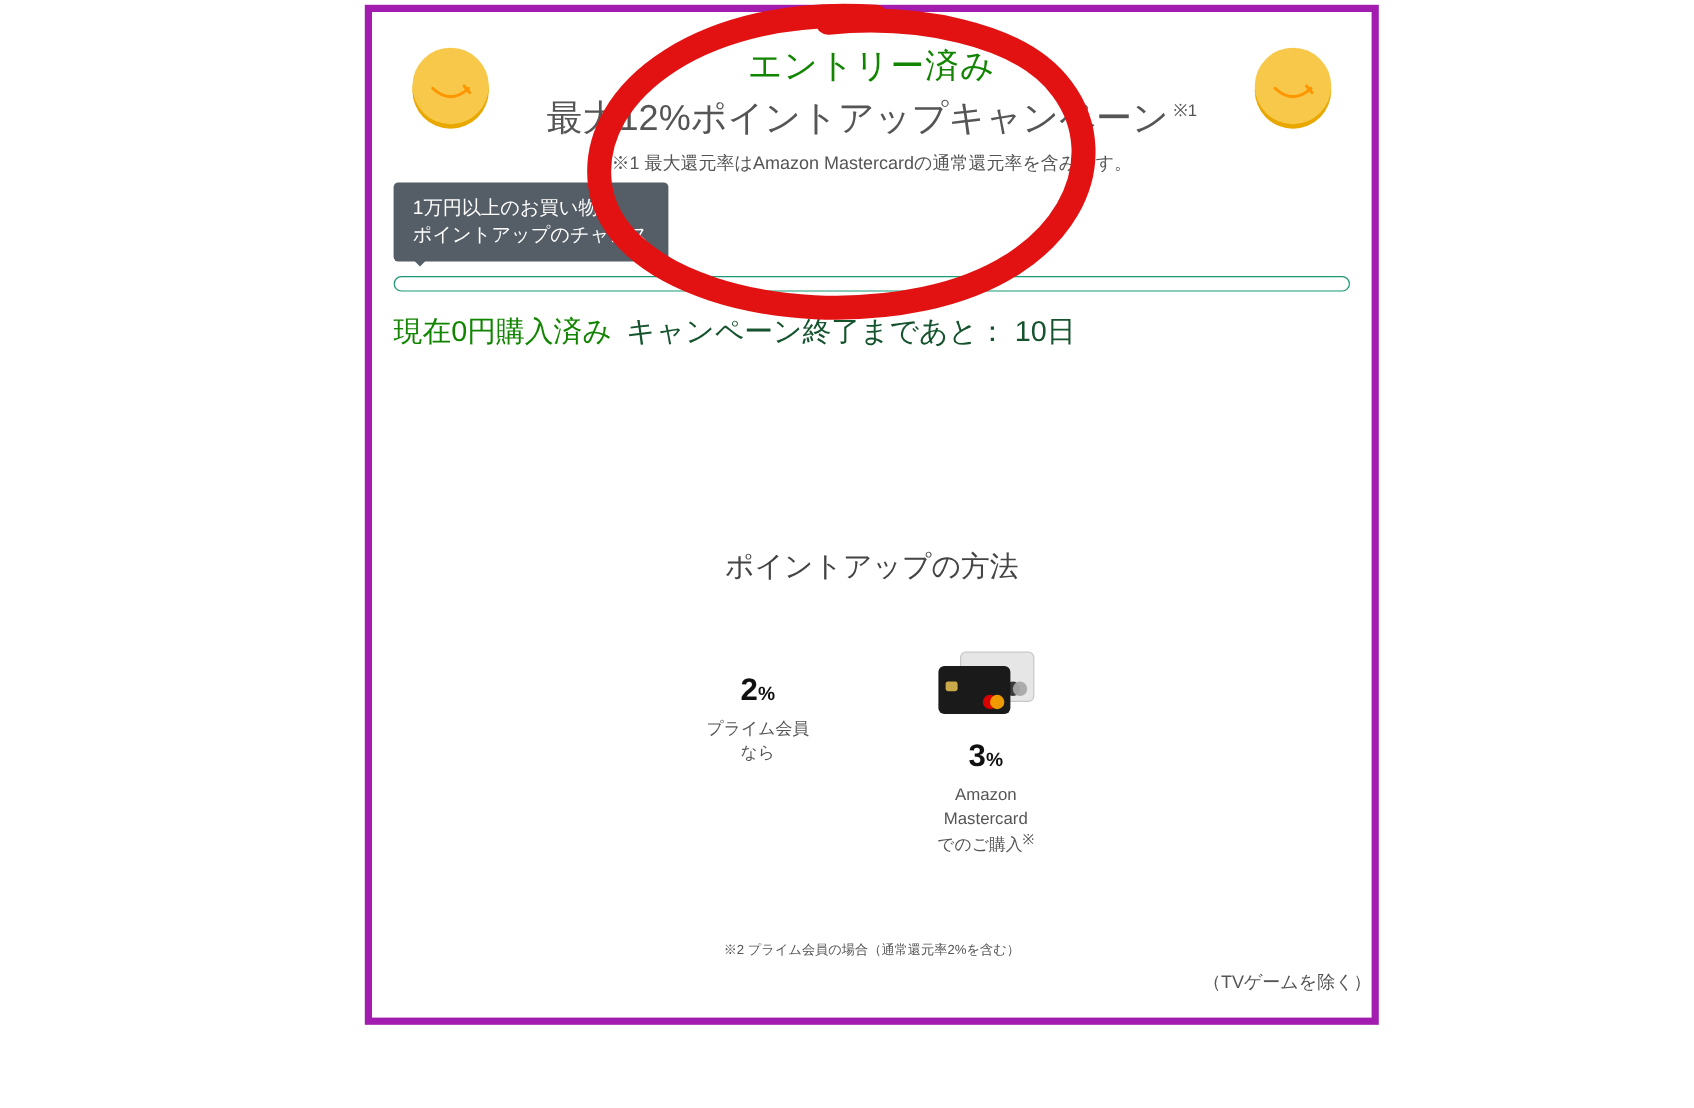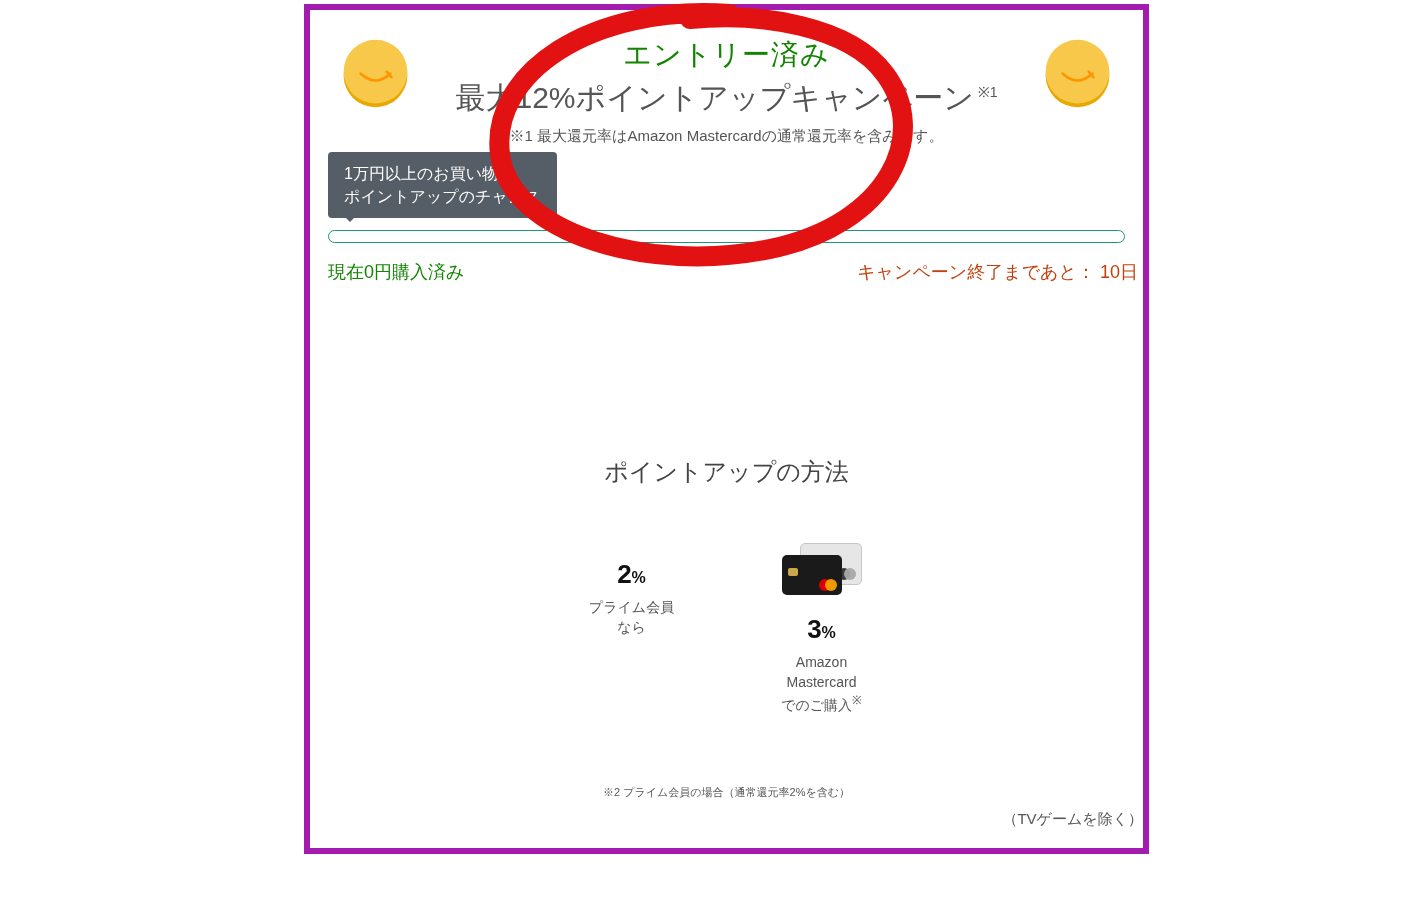--- a/index.html
+++ b/index.html
@@ -18,23 +18,23 @@
   .title-sup  { vertical-align:super; font-size:14px; color:#555; margin-left:4px; }
   .subtitle   { color:#555; font-size:15px; margin-top:8px; }
   .tooltip-box { position:absolute; left:18px; top:142px; background:#555d66; color:#fff;
                  font-size:16px; line-height:1.45; padding:10px 16px; border-radius:4px;
                  max-width:250px; }
   .tooltip-box:after { content:""; position:absolute; left:16px; bottom:-10px;
                        border:6px solid transparent; border-top-color:#555d66; }
   .progress-track { position:absolute; left:18px; top:220px; right:18px; height:13px;
                     border:1px solid #1a9874; border-radius:7px; box-sizing:border-box; }
   .status-row { position:absolute; left:18px; right:5px; top:250px; display:flex;
-                justify-content:space-between; font-size:18px; }
+                font-size:24px; }
   .status-left  { color:#118500; }
-  .status-right { color:#c2410c; }
+  .status-right { color:#14532d;margin-left:12px; }
   .section-title { text-align:center; font-size:24px; color:#444; margin-top:310px; }
   .methods { display:flex; justify-content:center; gap:60px; margin-top:55px; }
   .method  { width:130px; text-align:center; }
   .method-icon { height:55px; display:flex; align-items:center; justify-content:center; }
   .prime-word  { font-size:28px; font-weight:700; color:#1597d6; font-family:Arial,Helvetica,sans-serif; letter-spacing:-0.5px; }
   .prime-smile { display:block; margin:-2px auto 0; }
   .cards { position:relative; width:80px; height:55px; }
   .card  { position:absolute; width:60px; height:40px; border-radius:5px; }
   .card.gray  { right:0; top:0; background:#e6e6e6; border:1px solid #c7c7c7; }
   .card.black { left:0;  top:12px; background:#1a1a1a; }

